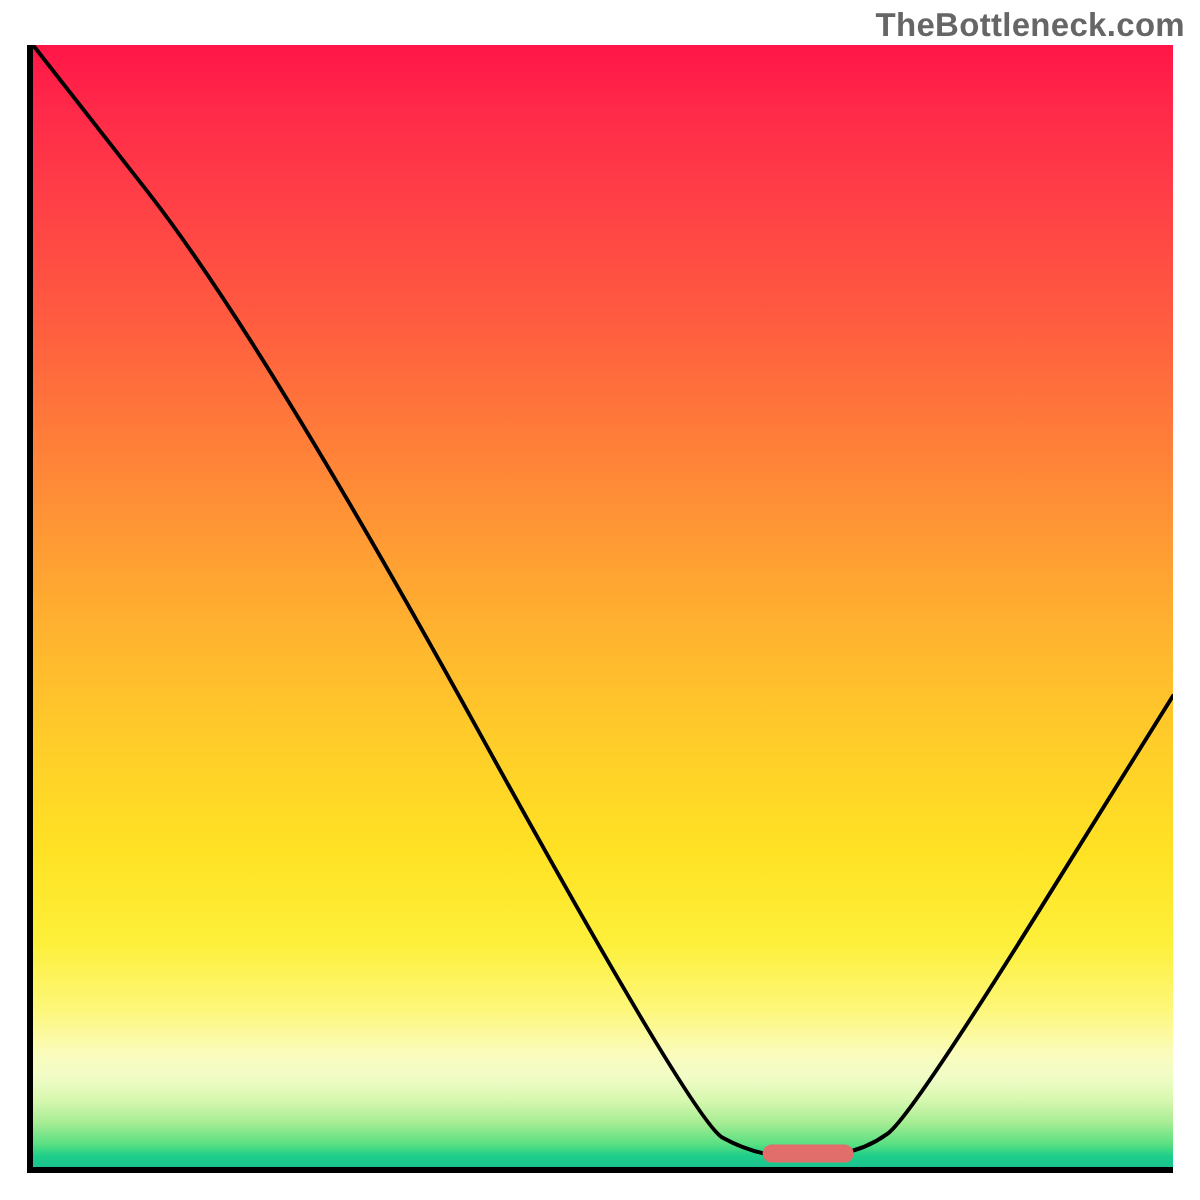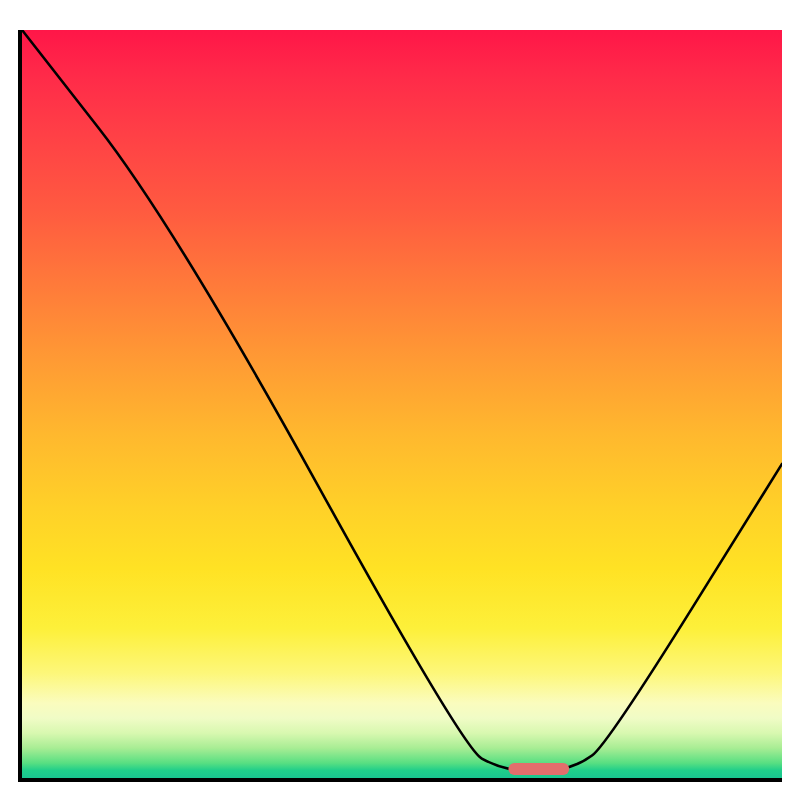--- a/index.html
+++ b/index.html
@@ -73,20 +73,21 @@
     stroke-linecap: round;
     stroke-linejoin: round;
   }
   .marker {
     stroke: none;
   }
 </style>
 </head>
 <body>
 <div class="container">
+  <div class="watermark">TheBottleneck.com</div>
 
   <div class="plot">
     <div class="gradient"></div>
     <svg class="overlay" viewBox="0 0 764 748" preserveAspectRatio="none">
       <path id="curve-path" class="curve" d="M 0 0 Q 0 0 76.4 97.24000000000001 Q 152.8 194.48000000000002 297.96 456.28000000000003 Q 443.11999999999995 718.08 462.21999999999997 728.552 Q 481.32 739.024 500.41999999999996 740.52 Q 519.52 742.016 538.62 739.3979999999999 Q 557.72 736.78 573 725.56 Q 588.28 714.34 676.14 574.09 T 764 433.84000000000003"></path>
       <rect id="marker-rect" class="marker" rx="6" ry="6" x="488.96000000000004" width="61.11999999999989" y="733.024" height="12" fill="#e26e6c"></rect>
     </svg>
   </div>
 </div>
 

